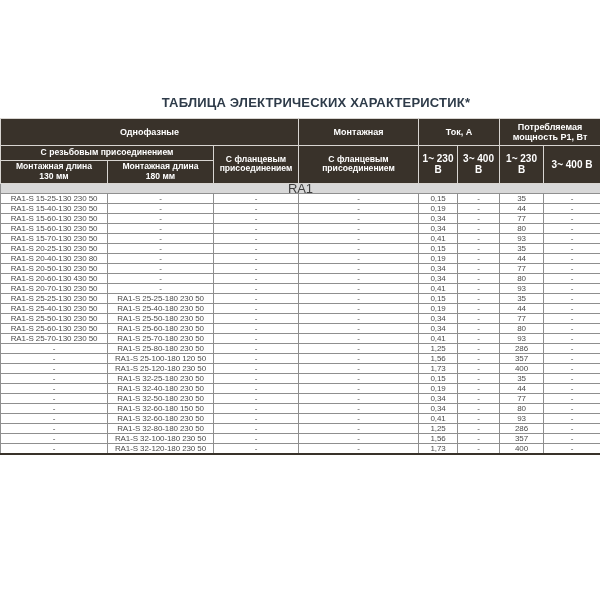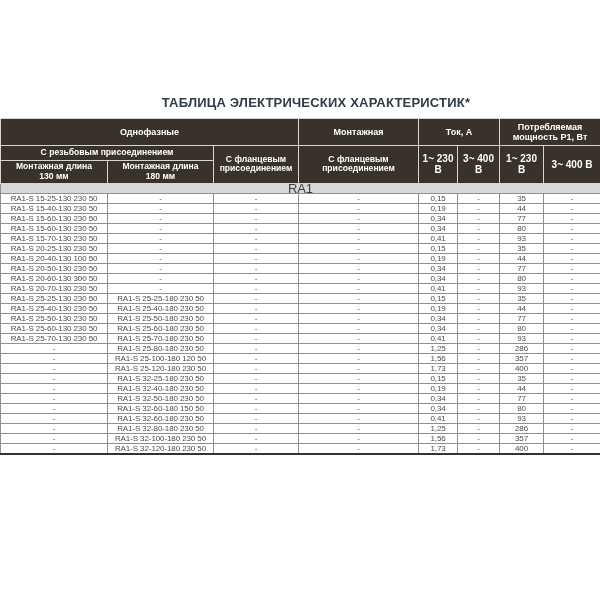--- a/index.html
+++ b/index.html
@@ -151,41 +151,41 @@
           <td>RA1-S 20-25-130 230 50</td>
           <td>-</td>
           <td>-</td>
           <td>-</td>
           <td>0,15</td>
           <td>-</td>
           <td>35</td>
           <td>-</td>
         </tr>
         <tr>
-          <td>RA1-S 20-40-130 100 50</td>
+          <td>RA1-S 20-40-130 230 80</td>
           <td>-</td>
           <td>-</td>
           <td>-</td>
           <td>0,19</td>
           <td>-</td>
           <td>44</td>
           <td>-</td>
         </tr>
         <tr>
           <td>RA1-S 20-50-130 230 50</td>
           <td>-</td>
           <td>-</td>
           <td>-</td>
           <td>0,34</td>
           <td>-</td>
           <td>77</td>
           <td>-</td>
         </tr>
         <tr>
-          <td>RA1-S 20-60-130 300 50</td>
+          <td>RA1-S 20-60-130 430 50</td>
           <td>-</td>
           <td>-</td>
           <td>-</td>
           <td>0,34</td>
           <td>-</td>
           <td>80</td>
           <td>-</td>
         </tr>
         <tr>
           <td>RA1-S 20-70-130 230 50</td>

